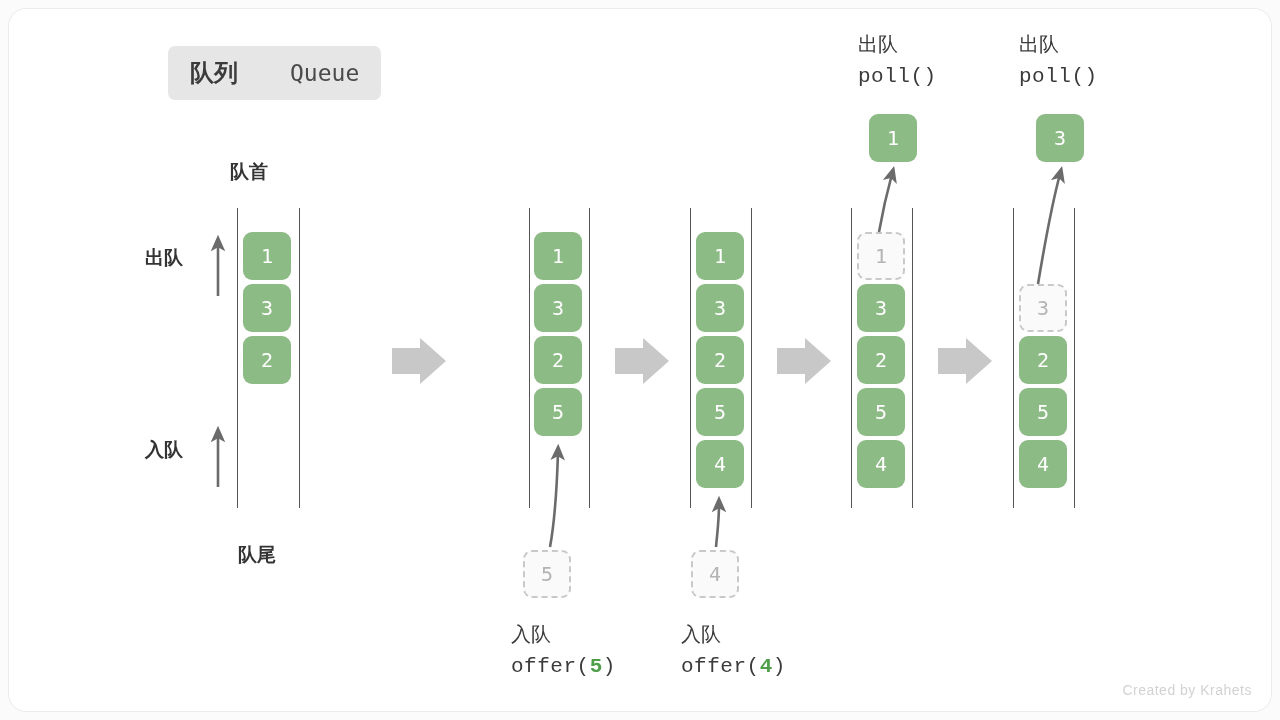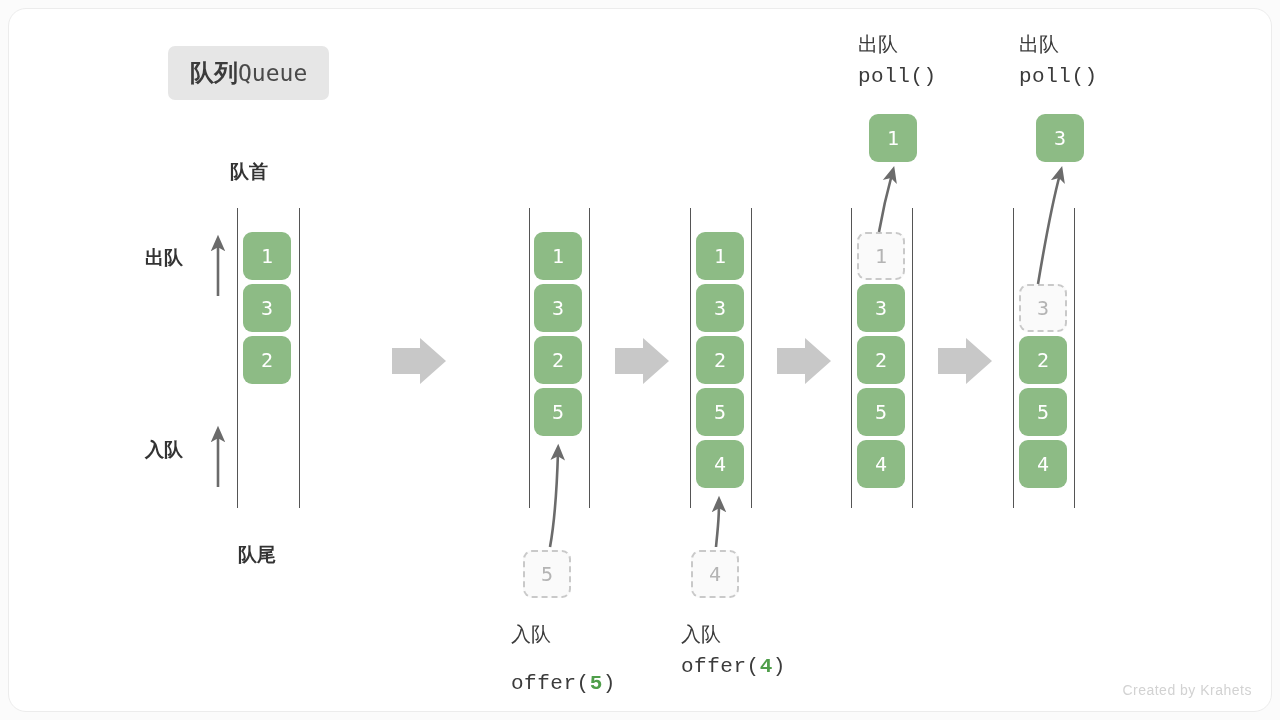--- a/index.html
+++ b/index.html
@@ -36,32 +36,34 @@
   .title-chip {
     position: absolute;
     left: 168px;
     top: 46px;
     height: 54px;
     padding: 0 22px;
     background: #e6e6e6;
     border-radius: 7px;
     display: flex;
     align-items: center;
+    gap: 13px;
     white-space: nowrap;
   }
   .title-cn {
     font-size: 24px;
     font-weight: bold;
     color: #3b3b3b;
     font-family: "Liberation Sans", "DejaVu Sans", sans-serif;
   }
   .title-en {
     font-size: 23px;
     color: #4a4a4a;
     font-family: "DejaVu Sans Mono", "Liberation Mono", monospace;
+    margin-left: 39px;
   }
 
   
   .abs { position: absolute; white-space: nowrap; }
 
   .label-bold {
     font-size: 19px;
     font-weight: bold;
     color: #333333;
     font-family: "Liberation Sans", "DejaVu Sans", sans-serif;
@@ -182,21 +184,21 @@
   <div class="rail" style="left:1074px; top:208px; height:300px;"></div>
   <div class="cell ghost" style="left:1019px; top:284px;">3</div>
   <div class="cell" style="left:1019px; top:336px;">2</div>
   <div class="cell" style="left:1019px; top:388px;">5</div>
   <div class="cell" style="left:1019px; top:440px;">4</div>
 
   <div class="cell" style="left:1036px; top:114px;">3</div>
 
   <div class="abs" style="left:511px; top:621px;">
     <div class="op-cn">入队</div>
-    <div class="op-code" style="margin-top:24px;"><span>offer(</span><span class="num">5</span><span>)</span></div>
+    <div class="op-code" style="margin-top:7px;"><span>offer(</span><span class="num">5</span><span>)</span></div>
   </div>
 
   <div class="abs" style="left:681px; top:621px;">
     <div class="op-cn">入队</div>
     <div class="op-code" style="margin-top:7px;"><span>offer(</span><span class="num">4</span><span>)</span></div>
   </div>
 
   <div class="abs" style="left:858px; top:31px;">
     <div class="op-cn">出队</div>
     <div class="op-code" style="margin-top:7px;">poll()</div>

